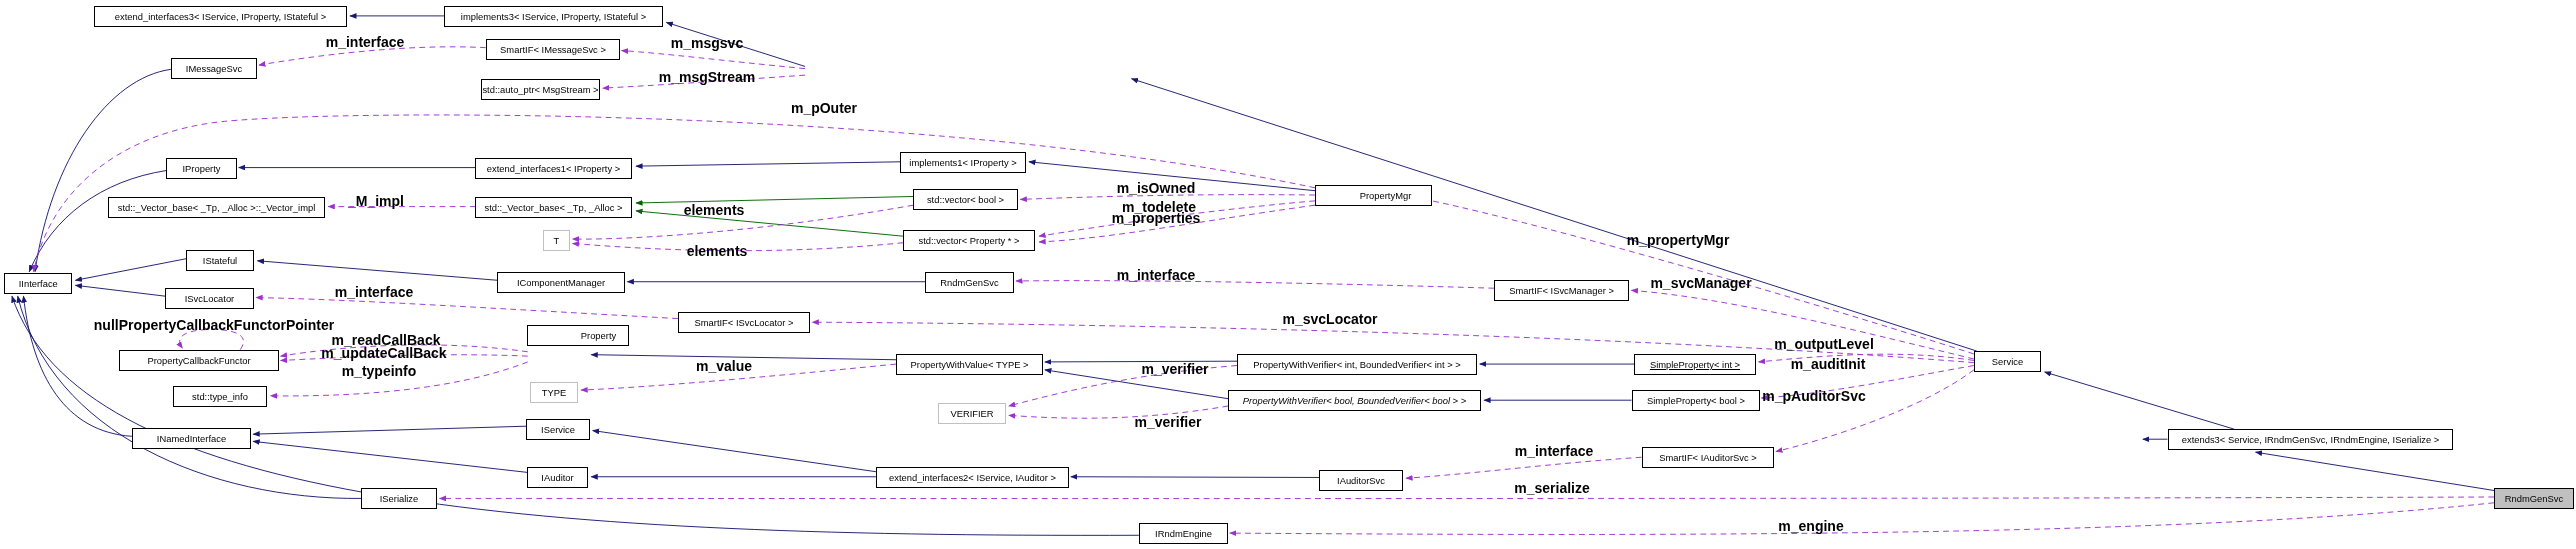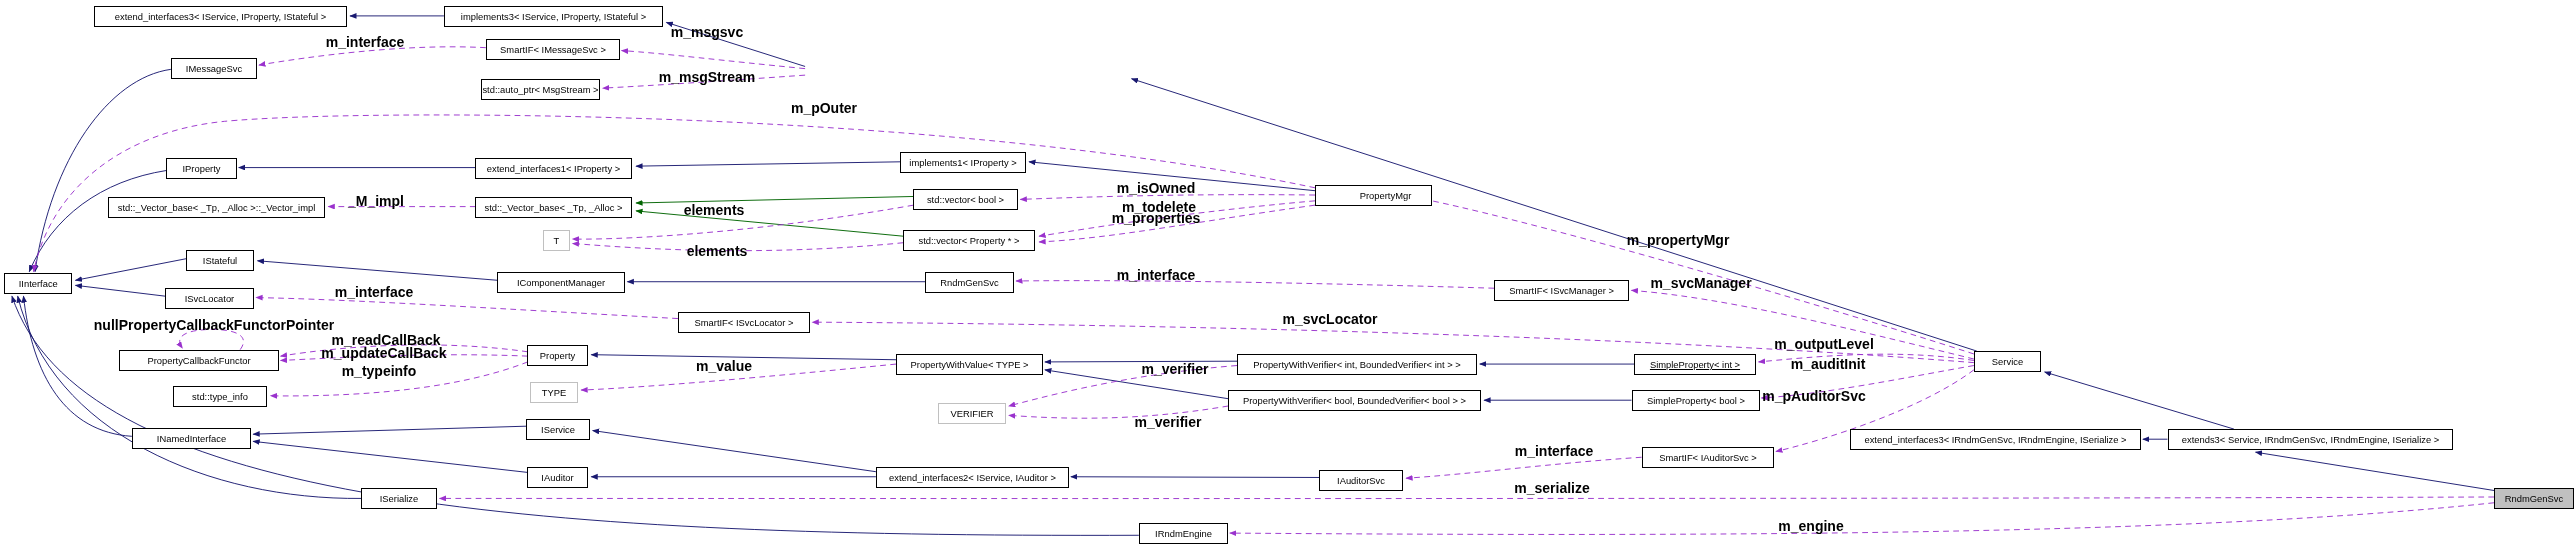--- a/index.html
+++ b/index.html
@@ -116,43 +116,42 @@
   <div class="n" style="left:1315px;top:185px;width:91px;padding-left:24px;">PropertyMgr</div>
   <div class="n" style="left:186px;top:250px;width:66px;">IStateful</div>
   <div class="n" style="left:497px;top:272px;width:126px;">IComponentManager</div>
   <div class="n" style="left:925px;top:272px;width:87px;">RndmGenSvc</div>
   <div class="n" style="left:1494px;top:280px;width:133px;">SmartIF&lt; ISvcManager &gt;</div>
   <div class="n" style="left:4.3px;top:273px;width:66px;">IInterface</div>
   <div class="n" style="left:165px;top:288px;width:87px;">ISvcLocator</div>
   <div class="n" style="left:678px;top:312px;width:130px;">SmartIF&lt; ISvcLocator &gt;</div>
   <div class="n" style="left:1974px;top:351px;width:65px;">Service</div>
   <div class="n" style="left:119px;top:350px;width:158px;">PropertyCallbackFunctor</div>
-  <div class="n" style="left:527px;top:345px;width:59px;">Property</div>
+  <div class="n" style="left:527px;top:325px;width:59px;padding-left:41px;">Property</div>
   <div class="n" style="left:896px;top:354px;width:145px;">PropertyWithValue&lt; TYPE &gt;</div>
   <div class="n" style="left:1237px;top:354px;width:238px;">PropertyWithVerifier&lt; int, BoundedVerifier&lt; int &gt; &gt;</div>
   <div class="n" style="left:1634px;top:354px;width:120px;text-decoration:underline;">SimpleProperty&lt; int &gt;</div>
   <div class="n" style="left:173px;top:386px;width:92px;">std::type_info</div>
   <div class="n tmpl" style="left:530px;top:382px;width:46px;">TYPE</div>
-  <div class="n" style="left:1228px;top:390px;width:251px;">PropertyWithVerifier&lt; bool, BoundedVerifier&lt; bool &gt; &gt;</div>
+  <div class="n" style="left:1228px;top:390px;width:251px;font-style:italic;">PropertyWithVerifier&lt; bool, BoundedVerifier&lt; bool &gt; &gt;</div>
   <div class="n" style="left:1632px;top:390px;width:126px;">SimpleProperty&lt; bool &gt;</div>
   <div class="n tmpl" style="left:938px;top:403px;width:66px;">VERIFIER</div>
   <div class="n" style="left:526px;top:419px;width:62px;">IService</div>
   <div class="n" style="left:132px;top:428px;width:117px;">INamedInterface</div>
   <div class="n" style="left:527px;top:467px;width:59px;">IAuditor</div>
   <div class="n" style="left:876px;top:467px;width:191px;">extend_interfaces2&lt; IService, IAuditor &gt;</div>
   <div class="n" style="left:1319px;top:470px;width:82px;">IAuditorSvc</div>
   <div class="n" style="left:1642px;top:447px;width:130px;">SmartIF&lt; IAuditorSvc &gt;</div>
-  <div class="n" style="left:1850px;top:429px;width:289px;">extend_interfaces3&lt; IRndmGenSvc, IRndmEngine, ISerialize &gt;</div>
   <div class="n" style="left:2168px;top:429px;width:283px;">extends3&lt; Service, IRndmGenSvc, IRndmEngine, ISerialize &gt;</div>
   <div class="n" style="left:361px;top:488px;width:74px;">ISerialize</div>
   <div class="n target" style="left:2494px;top:488px;width:78px;">RndmGenSvc</div>
   <div class="n" style="left:1139px;top:523px;width:87px;">IRndmEngine</div>
 
   <span class="el" style="left:365px;top:42px;">m_interface</span>
-  <span class="el" style="left:707px;top:32px;">m_msgsvc</span>
+  <span class="el" style="left:707px;top:43px;">m_msgsvc</span>
   <span class="el" style="left:707px;top:77px;">m_msgStream</span>
   <span class="el" style="left:824px;top:108px;">m_pOuter</span>
   <span class="el" style="left:376px;top:201px;">_M_impl</span>
   <span class="el" style="left:714px;top:210px;">elements</span>
   <span class="el" style="left:717px;top:251px;">elements</span>
   <span class="el" style="left:1156px;top:188px;">m_isOwned</span>
   <span class="el" style="left:1159px;top:207px;">m_todelete</span>
   <span class="el" style="left:1156px;top:218px;">m_properties</span>
   <span class="el" style="left:1678px;top:240px;">m_propertyMgr</span>
   <span class="el" style="left:1156px;top:275px;">m_interface</span>

